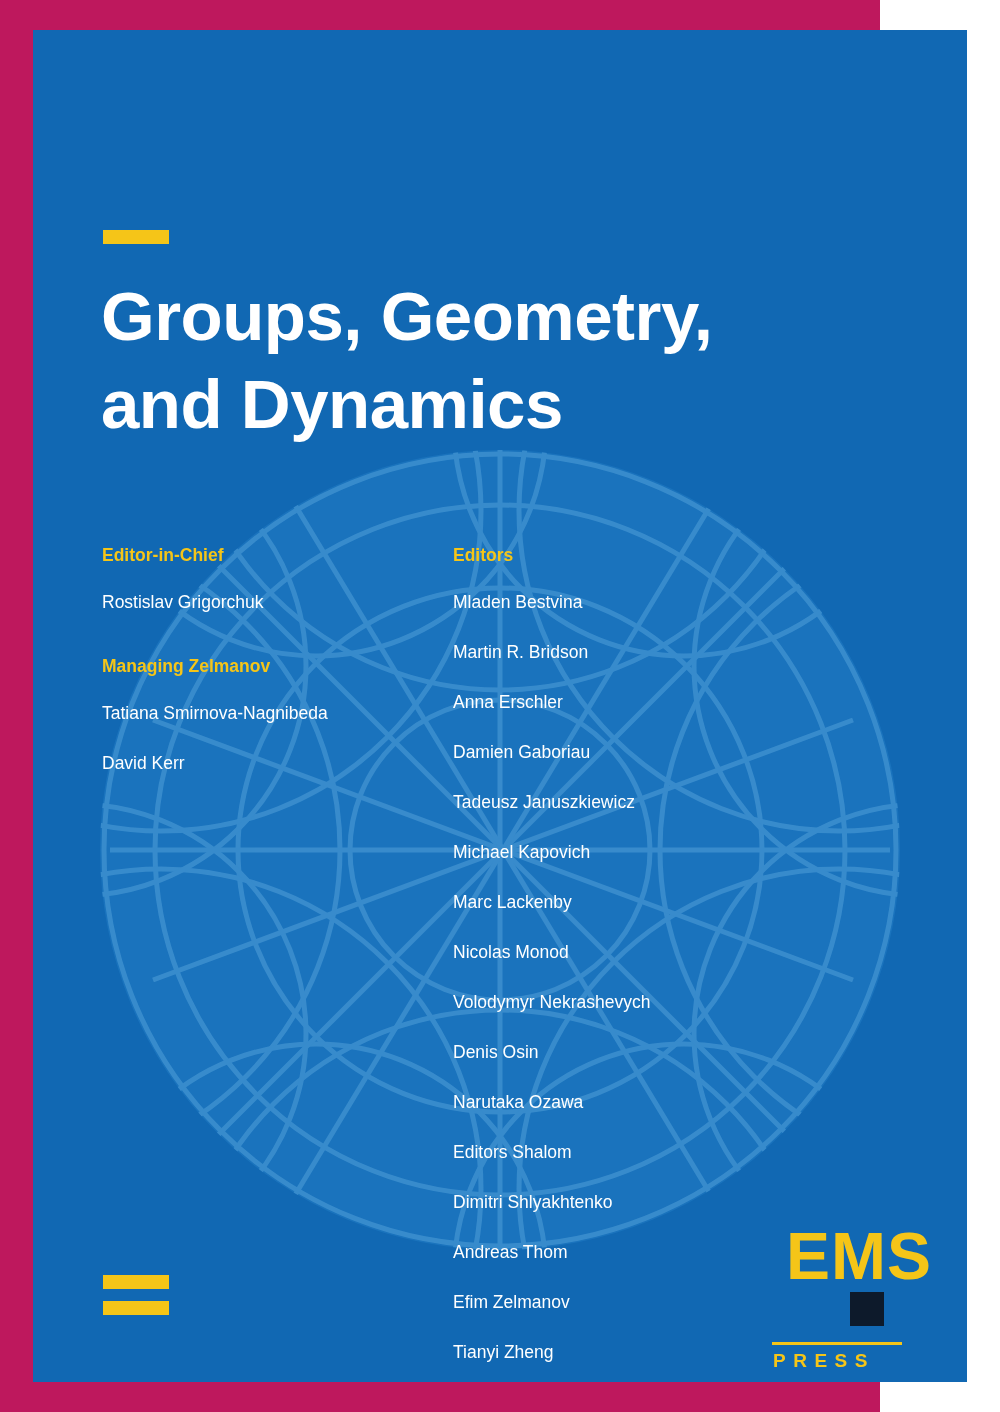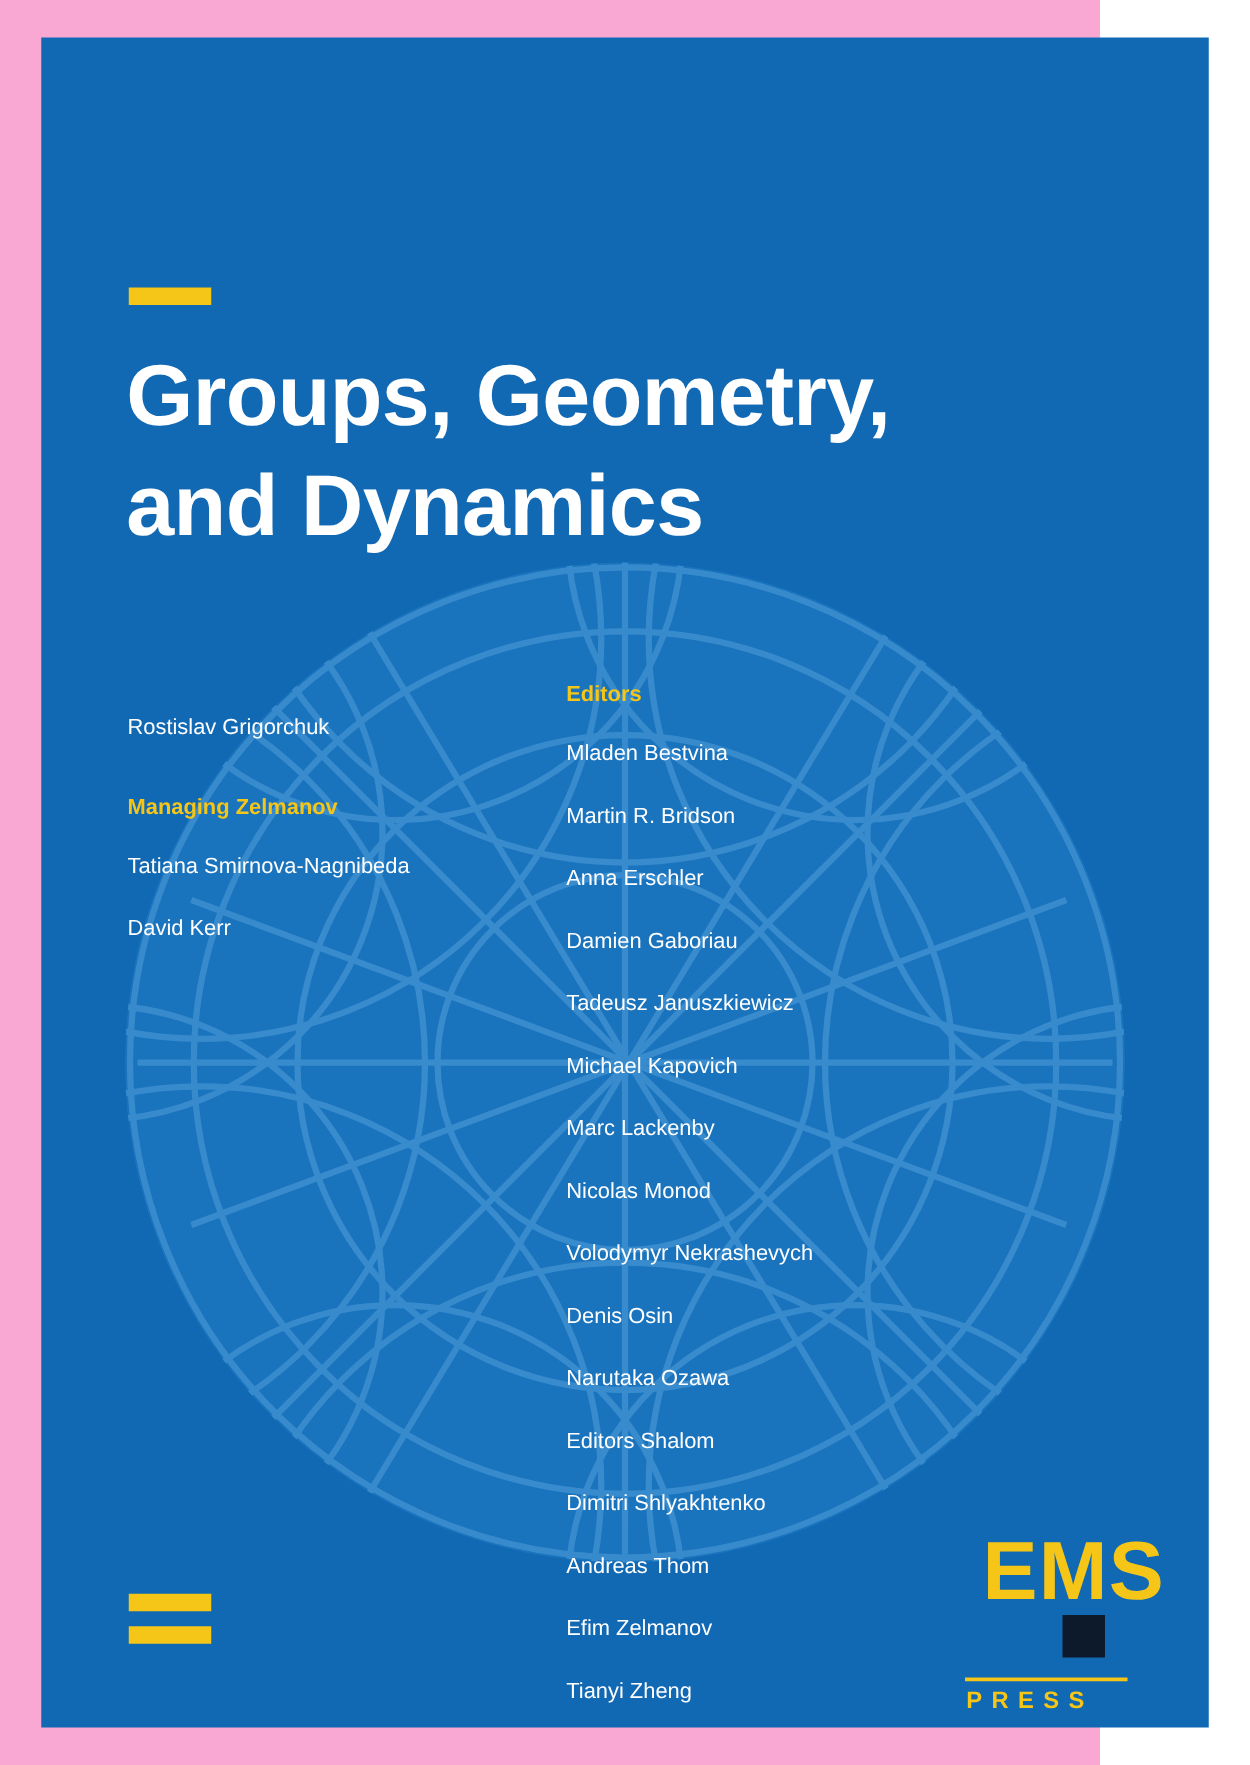--- a/index.html
+++ b/index.html
@@ -13,21 +13,21 @@
     font-family: "Liberation Sans", sans-serif;
     position: relative;
     overflow: hidden;
   }
 
   .page {
     position: absolute;
     left: 0; top: 0;
     width: 880px;
     height: 1412px;
-    background: #f9a8d4;
+    background: #be185d;
   }
 
   .cover {
     position: absolute;
     left: 33px;
     top: 30px;
     width: 934px;
     height: 1352px;
     background: #1168b3;
     overflow: hidden;
@@ -214,20 +214,21 @@
     <div class="gold-dash-top"></div>
 
     <div class="title">
       <span class="line">Groups, Geometry,</span>
       <span class="line">and Dynamics</span>
     </div>
 
     <div class="cols">
 
       <div class="col-left">
+        <div class="sect-head">Editor-in-Chief</div>
         <div class="person">Rostislav Grigorchuk</div>
 
         <div class="sect-head second">Managing Zelmanov</div>
         <div class="person">Tatiana Smirnova-Nagnibeda</div>
         <div class="person">David Kerr</div>
       </div>
 
       <div class="col-right">
         <div class="sect-head">Editors</div>
         <div class="person">Mladen Bestvina</div>

